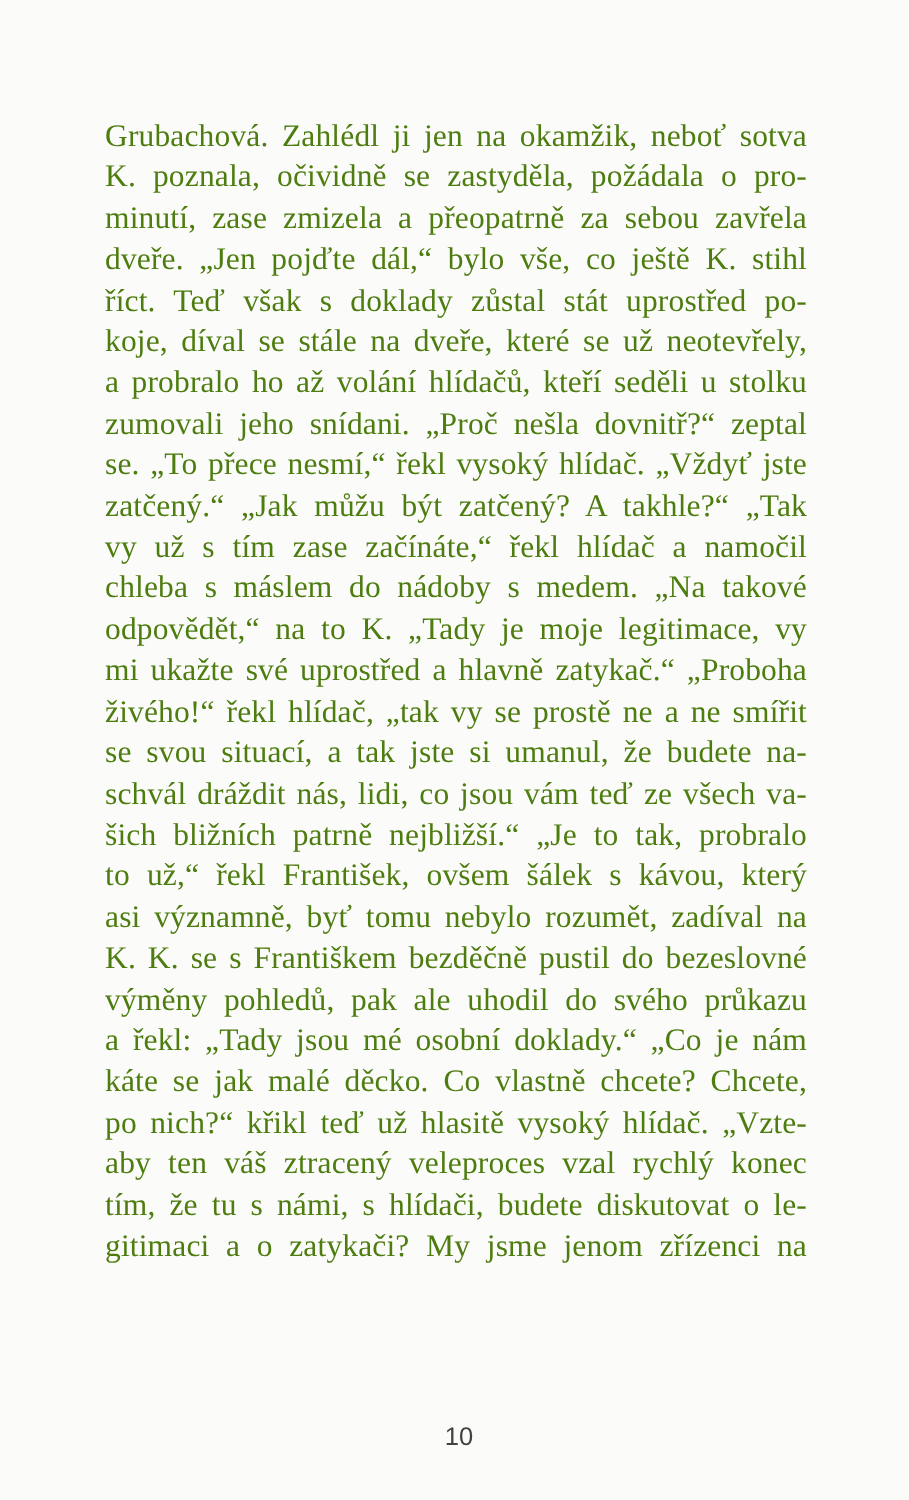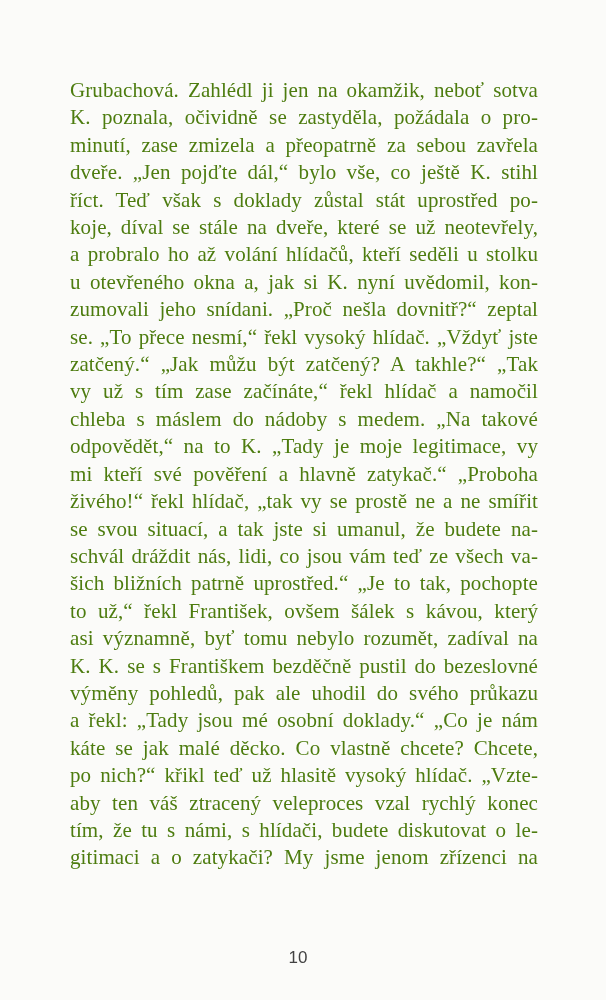--- a/index.html
+++ b/index.html
@@ -26,53 +26,52 @@
   .line {
     font-size: 21px;
     line-height: 27.4px;
     text-align: justify;
     text-align-last: justify;
     white-space: normal;
     letter-spacing: 0.1px;
   }
   .folio {
     position: absolute;
-    left: 268px;
+    left: 276px;
     top: 948px;
     width: 60px;
     text-align: center;
     font-family: "Liberation Sans", "DejaVu Sans", sans-serif;
     font-size: 17px;
     line-height: 20px;
   }
 </style>
 </head>
 <body style="background: rgb(251, 251, 249);">
 
 <div class="page">
   <div class="text-block" style="color: #4d7c0f;">
       <div class="line">Grubachová. Zahlédl ji jen na okamžik, neboť sotva</div>
       <div class="line">K. poznala, očividně se zastyděla, požádala o pro-</div>
       <div class="line">minutí, zase zmizela a přeopatrně za sebou zavřela</div>
       <div class="line">dveře. „Jen pojďte dál,“ bylo vše, co ještě K. stihl</div>
       <div class="line">říct. Teď však s doklady zůstal stát uprostřed po-</div>
       <div class="line">koje, díval se stále na dveře, které se už neotevřely,</div>
       <div class="line">a probralo ho až volání hlídačů, kteří seděli u stolku</div>
-      <div class="line">u otevřeného okna a, jak si K. nyní uvědomil, kon-</div>
       <div class="line">zumovali jeho snídani. „Proč nešla dovnitř?“ zeptal</div>
       <div class="line">se. „To přece nesmí,“ řekl vysoký hlídač. „Vždyť jste</div>
       <div class="line">zatčený.“ „Jak můžu být zatčený? A takhle?“ „Tak</div>
       <div class="line">vy už s tím zase začínáte,“ řekl hlídač a namočil</div>
       <div class="line">chleba s máslem do nádoby s medem. „Na takové</div>
       <div class="line">odpovědět,“ na to K. „Tady je moje legitimace, vy</div>
-      <div class="line">mi kteří své pověření a hlavně zatykač.“ „Proboha</div>
+      <div class="line">mi ukažte své uprostřed a hlavně zatykač.“ „Proboha</div>
       <div class="line">živého!“ řekl hlídač, „tak vy se prostě ne a ne smířit</div>
       <div class="line">se svou situací, a tak jste si umanul, že budete na-</div>
       <div class="line">schvál dráždit nás, lidi, co jsou vám teď ze všech va-</div>
-      <div class="line">šich bližních patrně uprostřed.“ „Je to tak, pochopte</div>
+      <div class="line">šich bližních patrně nejbližší.“ „Je to tak, probralo</div>
       <div class="line">to už,“ řekl František, ovšem šálek s kávou, který</div>
       <div class="line">asi významně, byť tomu nebylo rozumět, zadíval na</div>
       <div class="line">K. K. se s Františkem bezděčně pustil do bezeslovné</div>
       <div class="line">výměny pohledů, pak ale uhodil do svého průkazu</div>
       <div class="line">a řekl: „Tady jsou mé osobní doklady.“ „Co je nám</div>
       <div class="line">káte se jak malé děcko. Co vlastně chcete? Chcete,</div>
       <div class="line">po nich?“ křikl teď už hlasitě vysoký hlídač. „Vzte-</div>
       <div class="line">aby ten váš ztracený veleproces vzal rychlý konec</div>
       <div class="line">tím, že tu s námi, s hlídači, budete diskutovat o le-</div>
       <div class="line">gitimaci a o zatykači? My jsme jenom zřízenci na</div>

